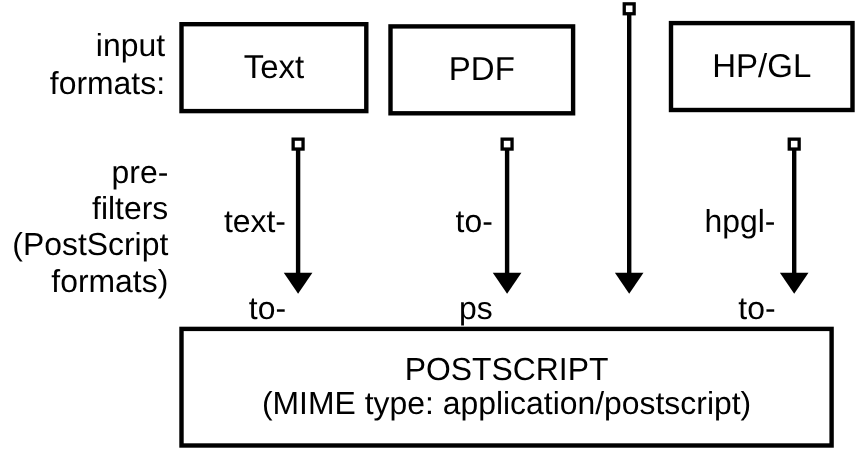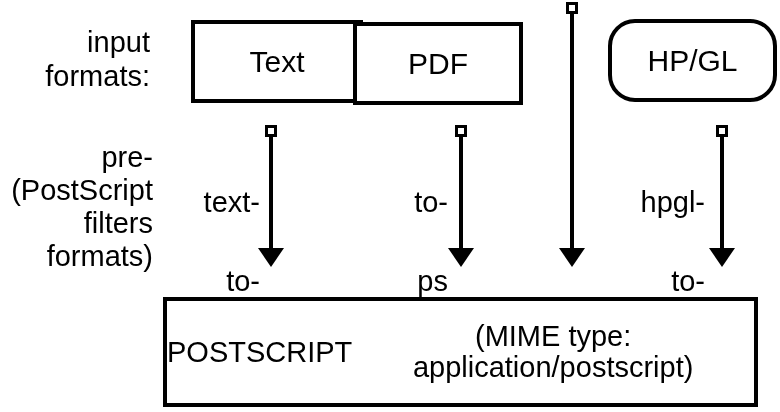--- a/index.html
+++ b/index.html
@@ -28,33 +28,34 @@
   .fbox {
     position: absolute;
     box-sizing: border-box;
     border: 4px solid #000;
     background: #fff;
     display: flex;
     align-items: center;
     justify-content: center;
     font-size: 30px;
   }
-  .box-text { left: 163px; top: 20px;  width: 172px; height: 83px; margin-left: 28px; }
+  .box-text { left: 163px; top: 20px;  width: 172px; height: 83px; }
   .box-pdf  { left: 353px; top: 22px;  width: 170px; height: 83px; }
-  .box-hpgl { left: 608px; top: 19px;  width: 169px; height: 83px; border-radius: 27px; }
+  .box-hpgl { left: 608px; top: 19px;  width: 169px; height: 83px; }
 
   
   .obox {
     position: absolute;
     left: 163px; top: 297px;
     width: 595px; height: 110px;
     box-sizing: border-box;
     border: 4px solid #000;
     background: #fff;
     display: flex;
+    flex-direction: column;
     align-items: center;
     justify-content: center;
     font-size: 29px;
     line-height: 31px;
     text-align: center;
   }
   .obox span { display: block; }
 
   
   .filter-label {
@@ -108,22 +109,22 @@
 
 <div class="stage">
 
   <div class="side-label lbl-input-formats">
     <span>input</span>
     <span>formats:</span>
   </div>
 
   <div class="side-label lbl-prefilters">
     <span>pre-</span>
+    <span>filters</span>
     <span>(PostScript</span>
-    <span>filters</span>
     <span>formats)</span>
   </div>
 
   <div class="fbox box-text">
     <span>Text</span>
   </div>
   <div class="fbox box-pdf">
     <span>PDF</span>
   </div>
   <div class="fbox box-hpgl">

